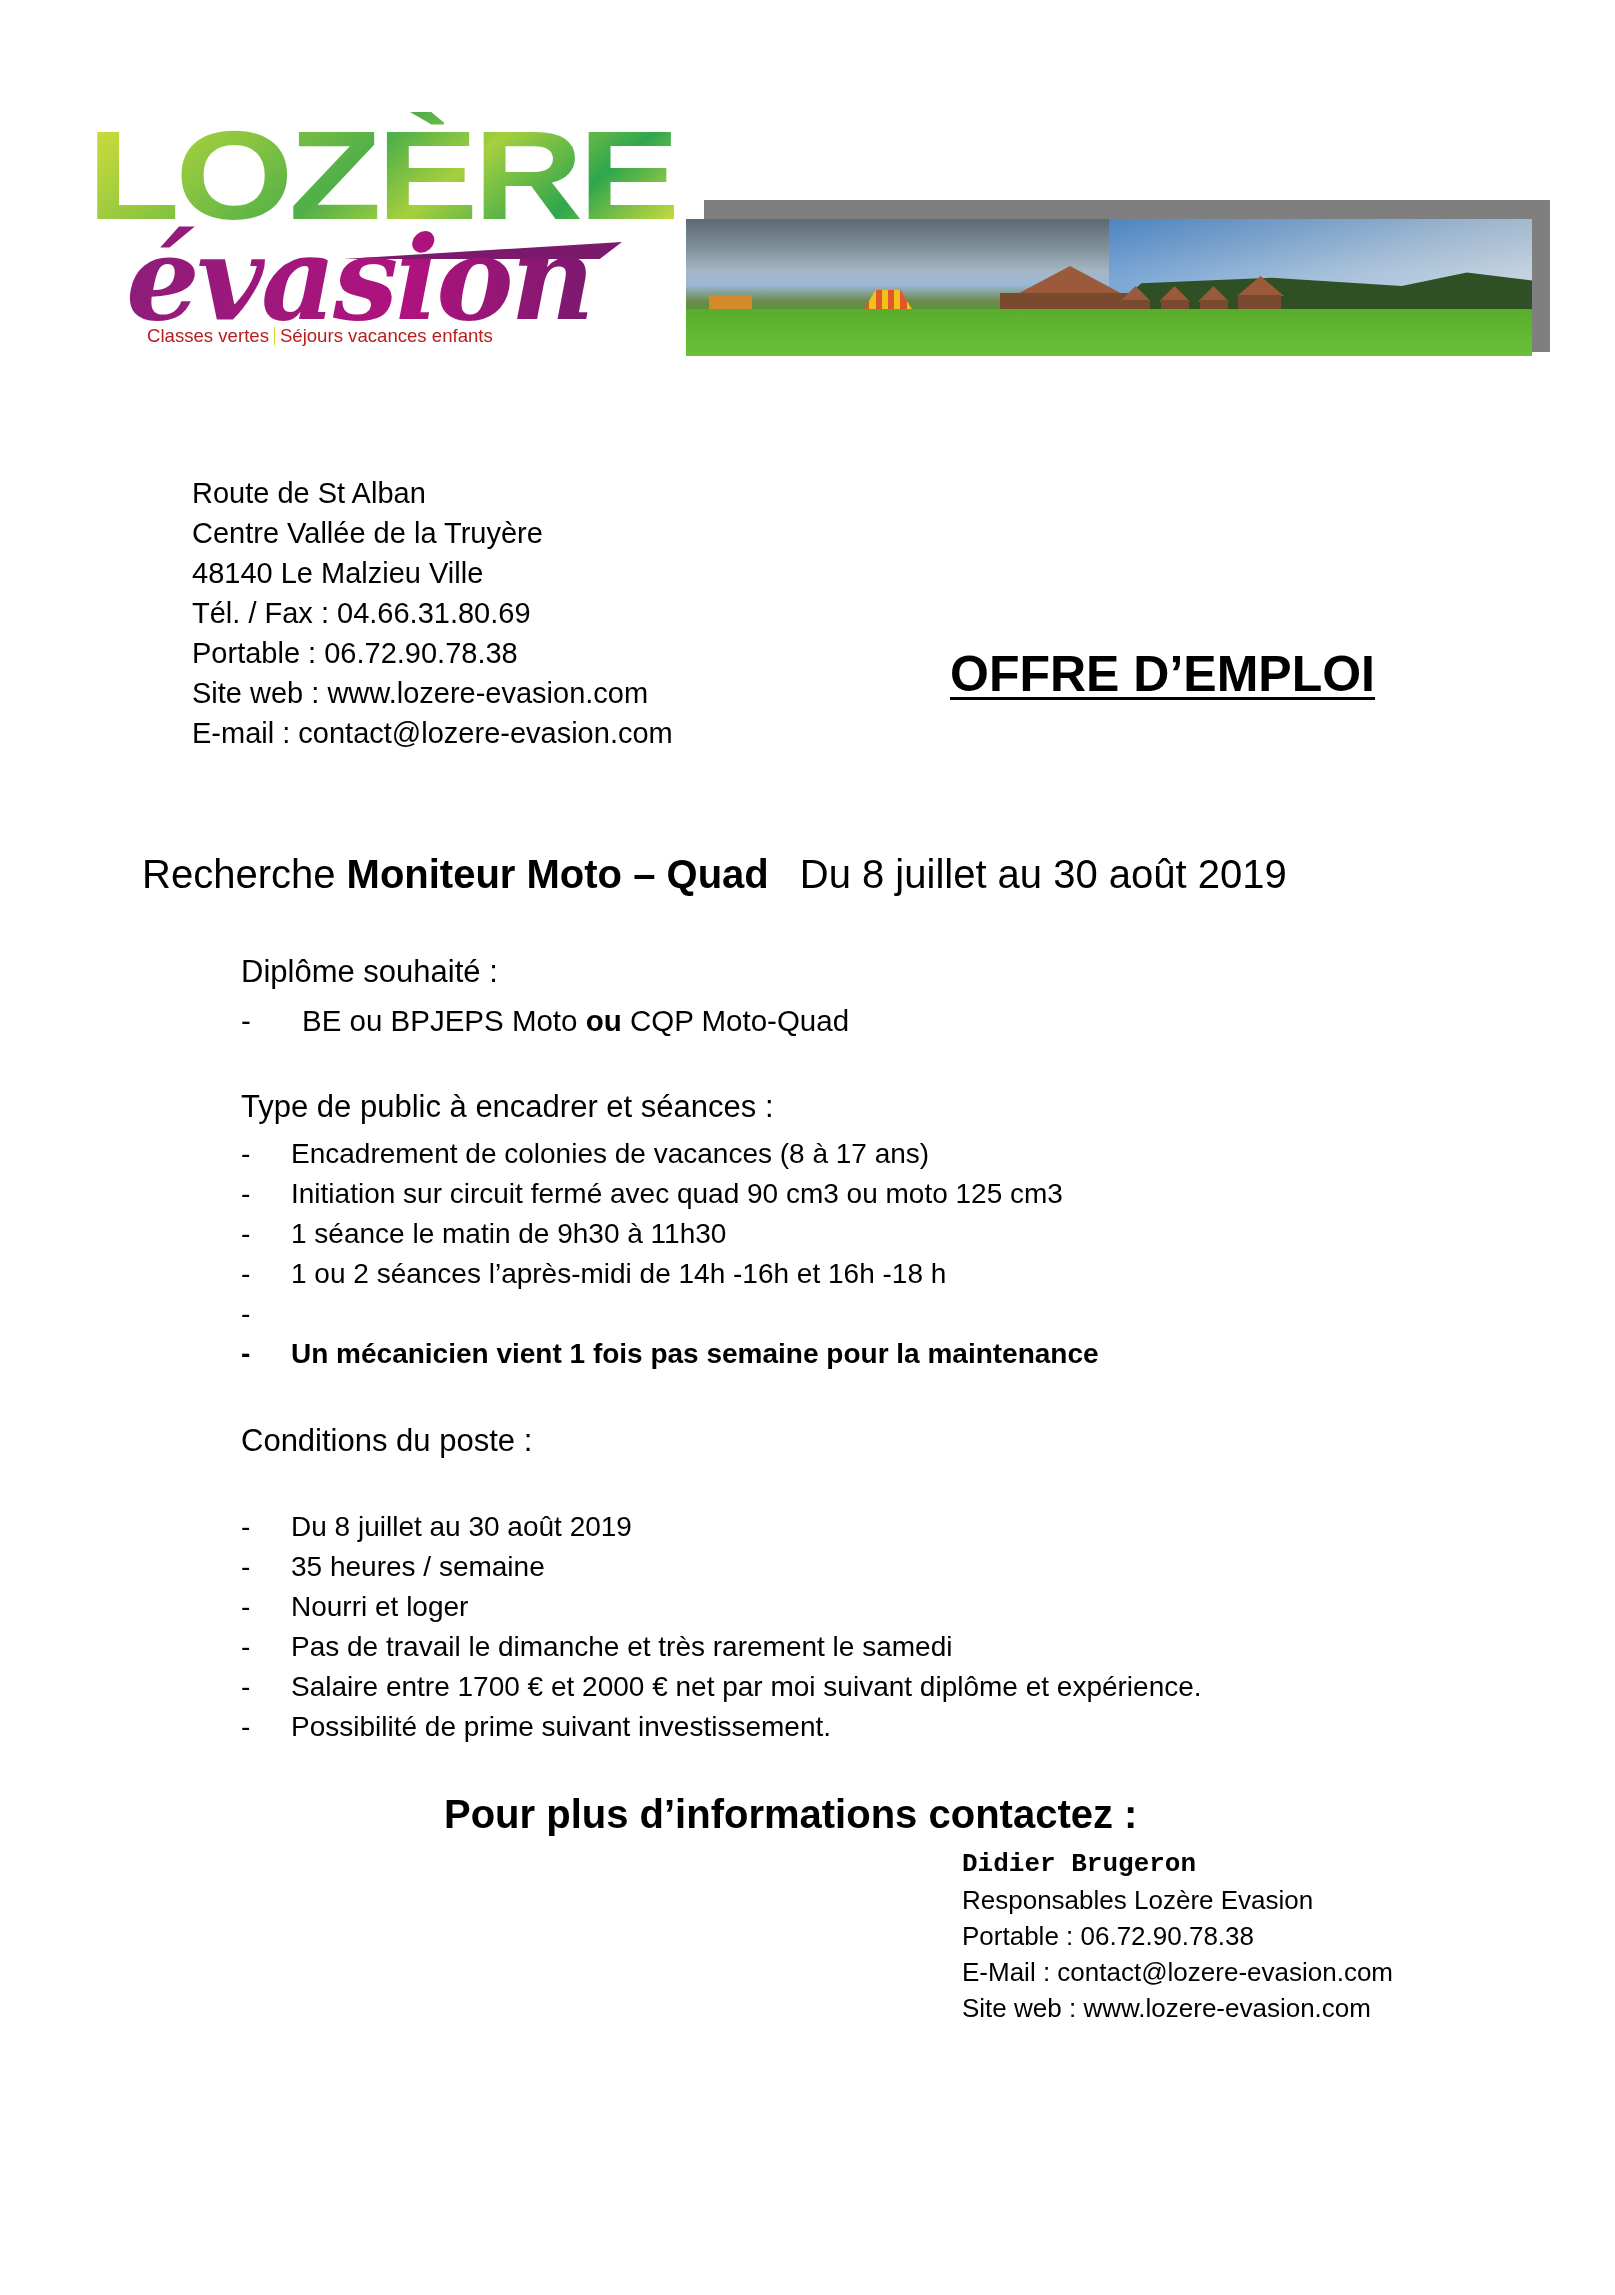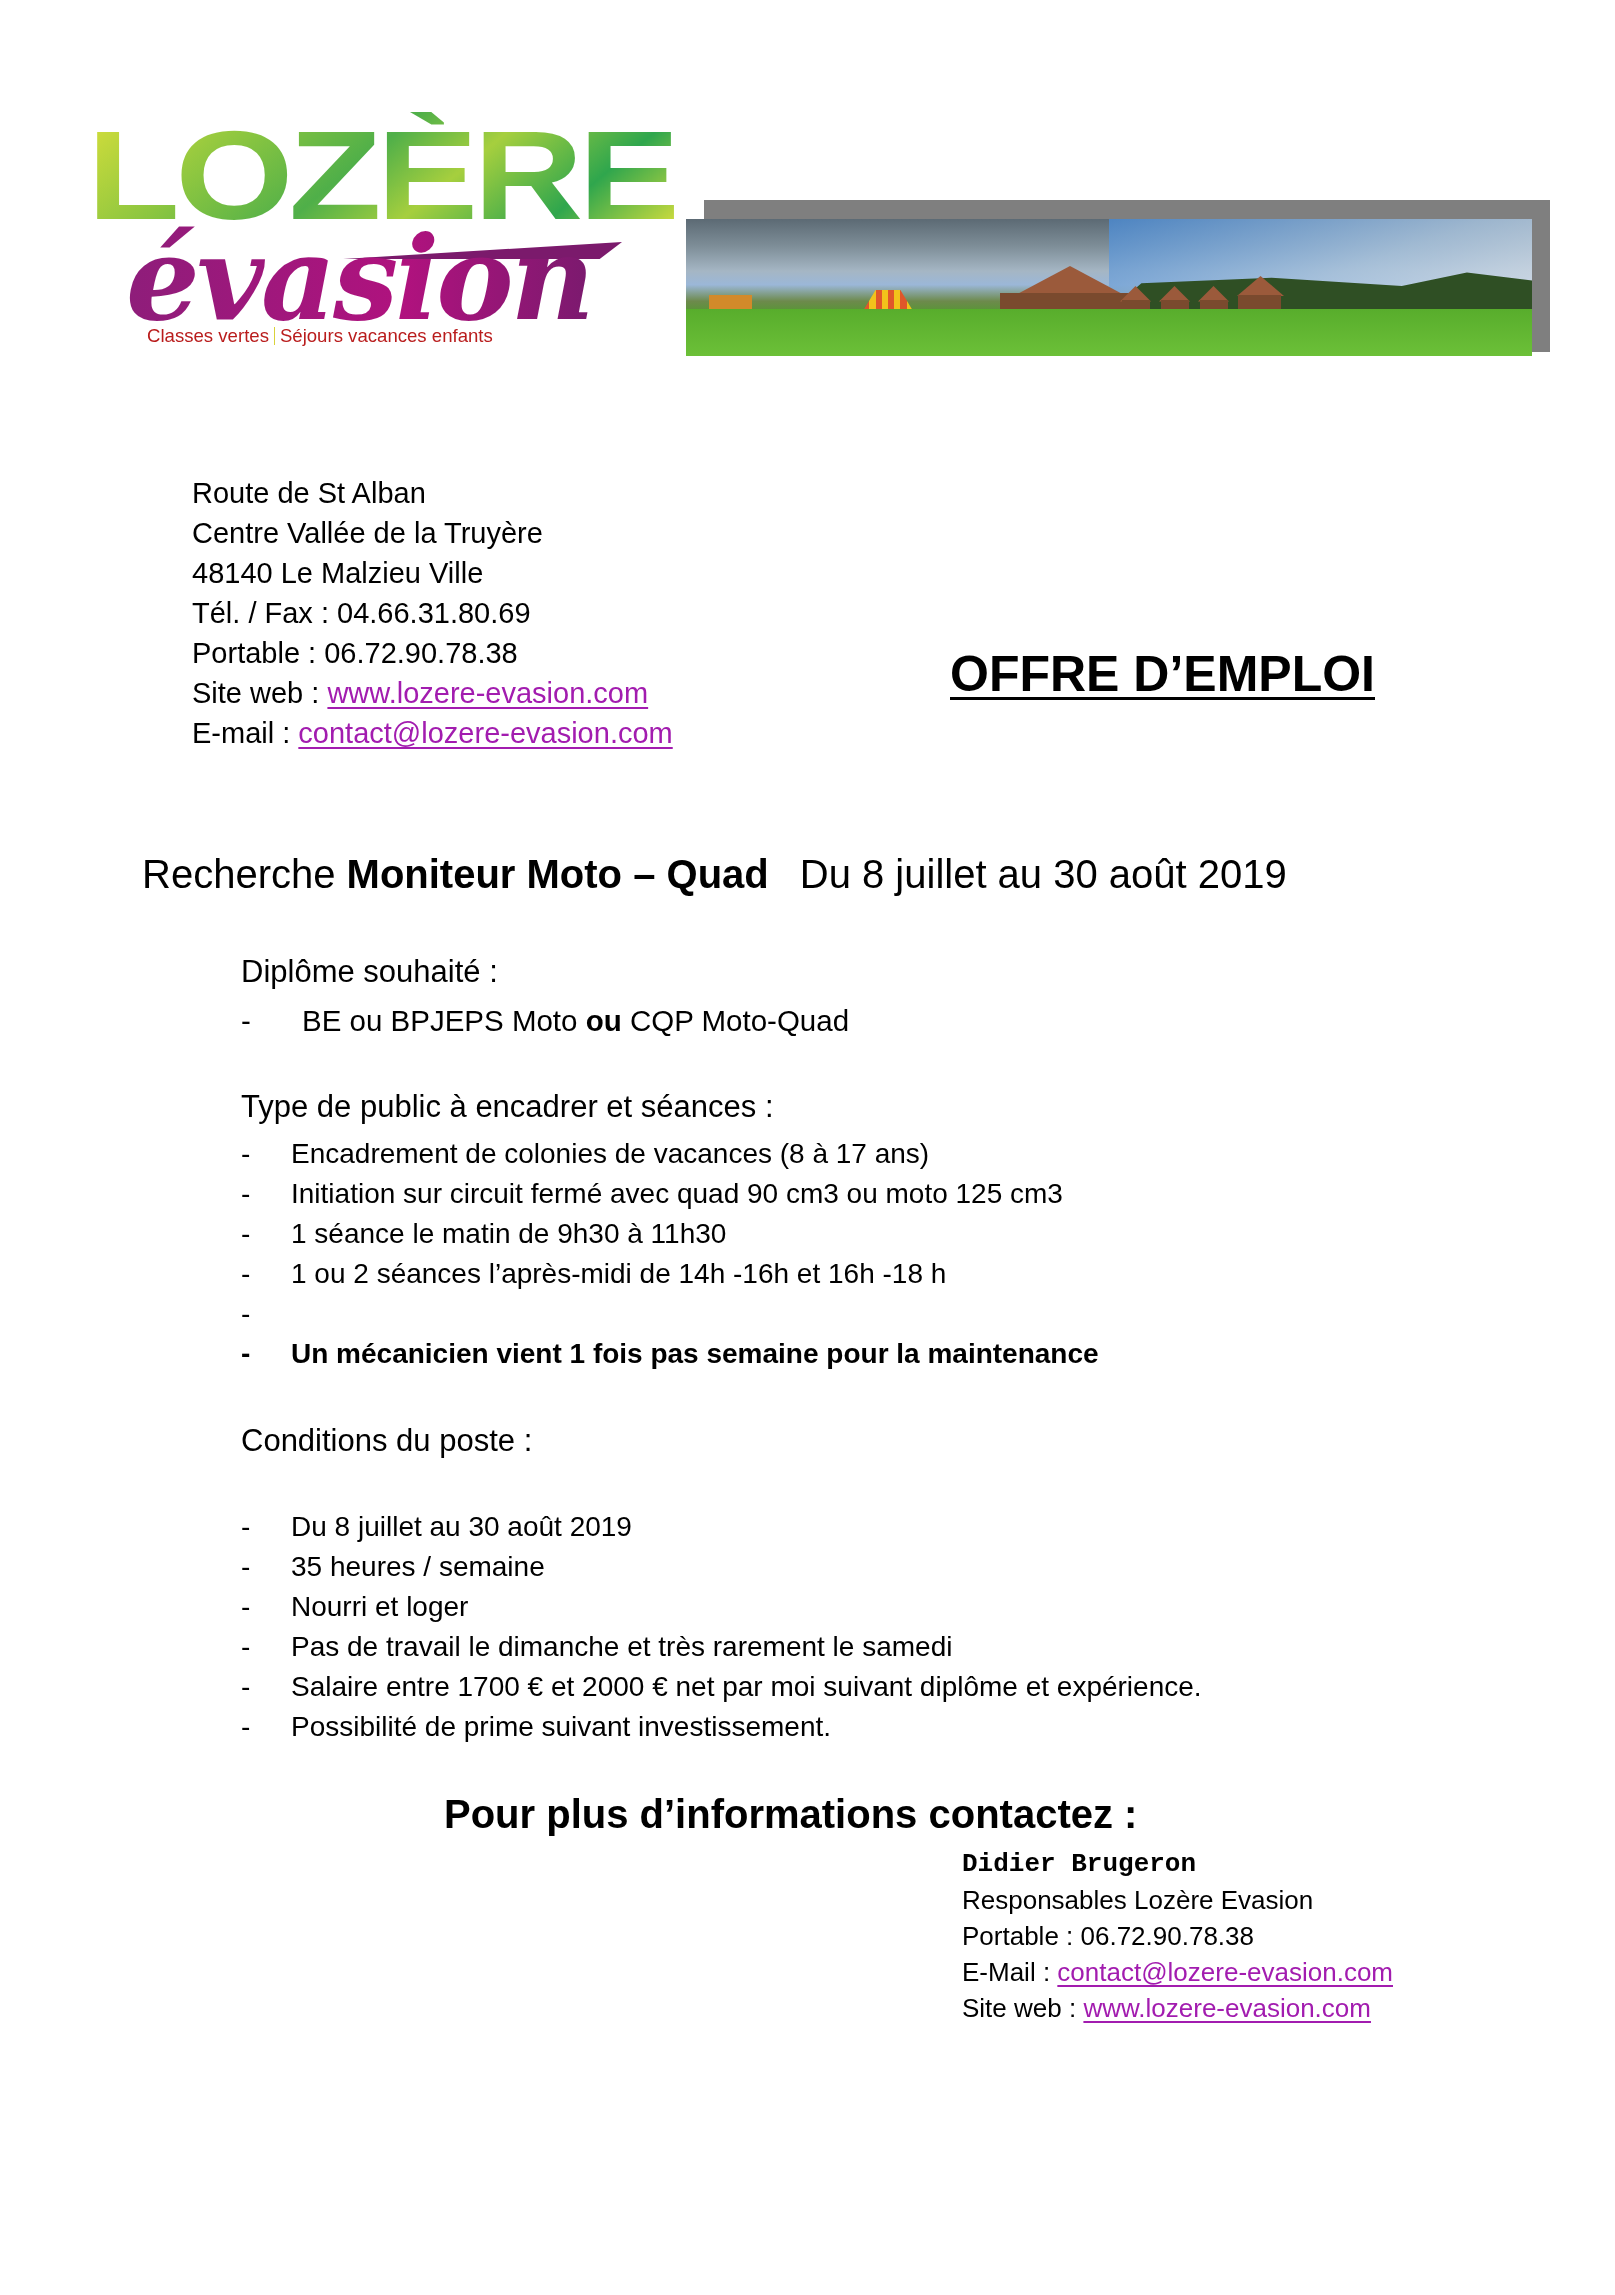--- a/index.html
+++ b/index.html
@@ -37,21 +37,21 @@
   #photo .roof { position: absolute; background: #9b5a3b; clip-path: polygon(50% 0, 100% 100%, 0 100%); }
   #photo .grass { position: absolute; left: 0; bottom: 0; width: 100%; height: 47px;
     background: linear-gradient(180deg, #58ad2c, #6cc038); }
   #photo .tent { position: absolute; left: 171px; top: 71px; width: 62px; height: 31px;
     background: repeating-linear-gradient(90deg, #f2c21b 0 6.2px, #e0572a 6.2px 12.4px);
     clip-path: polygon(30% 0, 70% 0, 100% 100%, 0 100%); }
 
   
   #address { left: 192px; top: 473px; font-size: 29px; line-height: 40px; font-family: "Liberation Sans", sans-serif; }
   #address div { white-space: nowrap; }
-  a.lnk { color: #a21caf; text-decoration: underline; text-decoration-thickness: 2.3px; text-underline-offset: 3.9px; }
+  a.lnk { color: #000000; text-decoration-thickness: 2.3px; text-underline-offset: 3.9px; }
 
   #offer-title { left: 950px; top: 645px; font-size: 50px; font-weight: bold;
     text-decoration: underline; text-decoration-thickness: 3.1px; text-underline-offset: 6.2px; white-space: nowrap; }
 
   #headline { left: 142px; top: 852px; font-size: 40px; white-space: nowrap; }
   #headline .bold { font-weight: bold; }
   #headline .dates { margin-left: 31px; }
 
   .section-title { position: absolute; left: 241px; font-size: 31px; 
     text-decoration-thickness: 2.3px; text-underline-offset: 4.7px; white-space: nowrap; }

